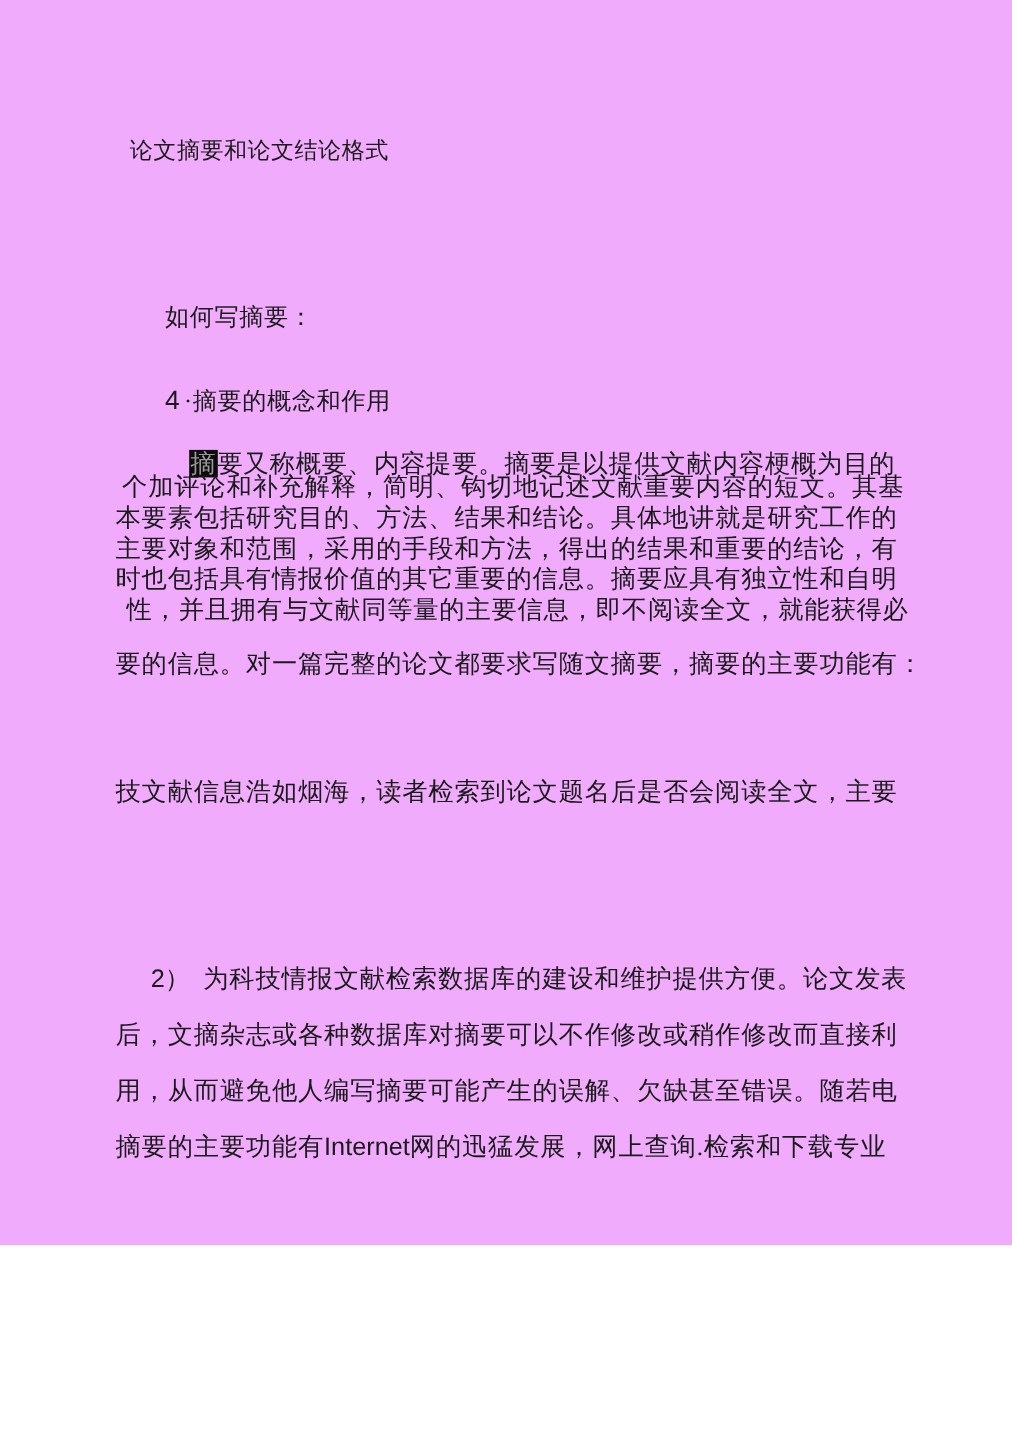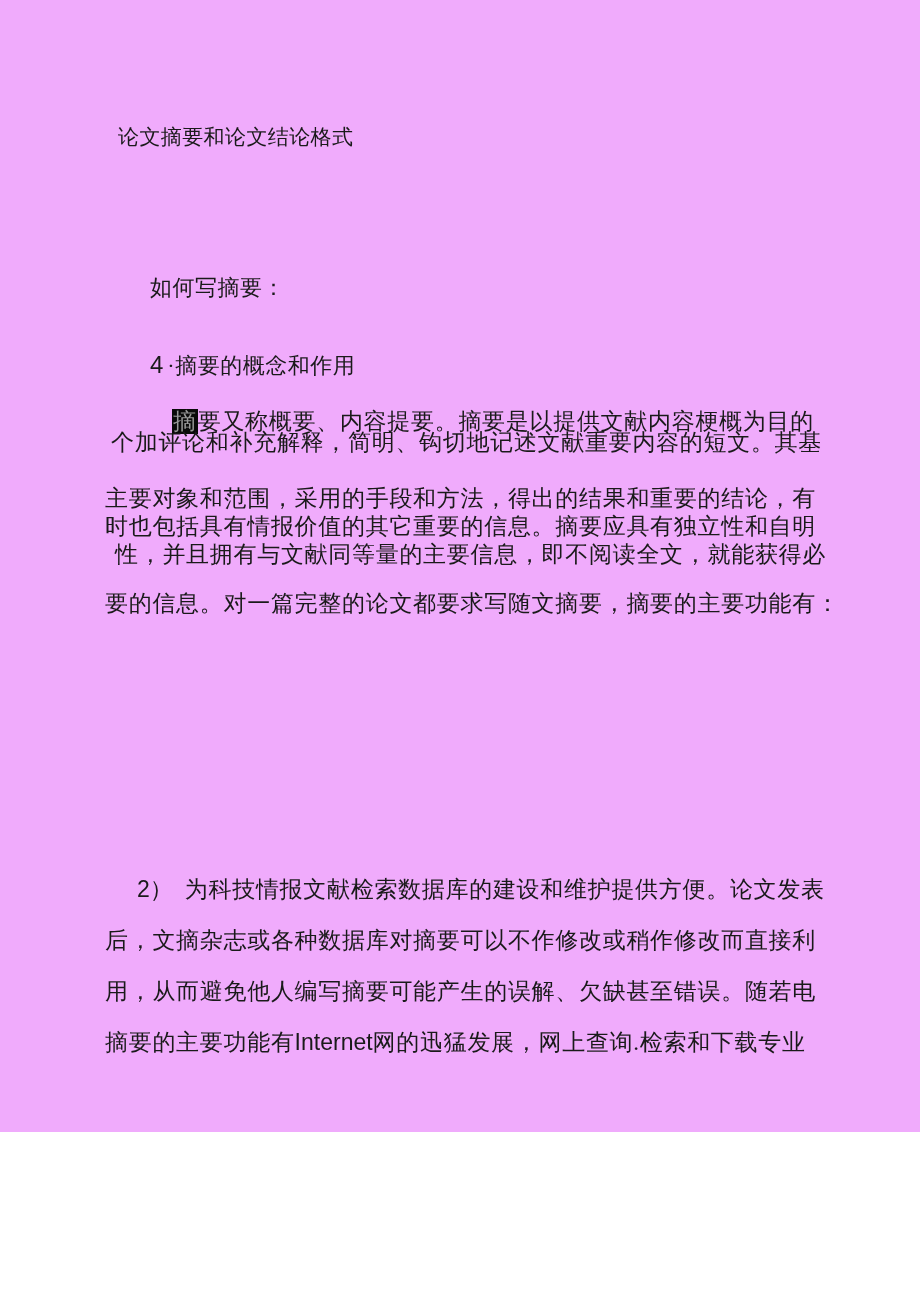--- a/index.html
+++ b/index.html
@@ -41,26 +41,28 @@
   <div class="line heading-line" style="left:150px; top:276px;">如何写摘要：</div>
 
   <div class="line heading-line" style="left:150px; top:332px;margin-top:20px;">
     <span class="sans subhead-num">4</span><span>·摘要的概念和作用</span>
   </div>
 
   <div class="line" style="left:172px; top:409px;">
     <span class="highlight-char">摘</span><span>要又称概要、内容提要。摘要是以提供文献内容梗概为目的</span>
   </div>
   <div class="line" style="left:111px; top:430px;">个加评论和补充解释，简明、钩切地记述文献重要内容的短文。其基</div>
+  <div class="line" style="left:105px; top:458px;">本要素包括研究目的、方法、结果和结论。具体地讲就是研究工作的</div>
   <div class="line" style="left:105px; top:486px;">主要对象和范围，采用的手段和方法，得出的结果和重要的结论，有</div>
   <div class="line" style="left:105px; top:514px;">时也包括具有情报价值的其它重要的信息。摘要应具有独立性和自明</div>
   <div class="line" style="left:115px; top:542px;">性，并且拥有与文献同等量的主要信息，即不阅读全文，就能获得必</div>
 
   <div class="line" style="left:105px; top:591px;">要的信息。对一篇完整的论文都要求写随文摘要，摘要的主要功能有：</div>
 
+  <div class="line" style="left:105px; top:707px;">技文献信息浩如烟海，读者检索到论文题名后是否会阅读全文，主要</div>
 
   <div class="line" style="left:137px; top:877px;">
     <span class="sans marker">2）</span><span>为科技情报文献检索数据库的建设和维护提供方便。论文发表</span>
   </div>
   <div class="line" style="left:105px; top:928px;">后，文摘杂志或各种数据库对摘要可以不作修改或稍作修改而直接利</div>
   <div class="line" style="left:105px; top:979px;">用，从而避免他人编写摘要可能产生的误解、欠缺甚至错误。随若电</div>
   <div class="line" style="left:105px; top:1030px;">
     <span>摘要的主要功能有</span><span class="sans">Internet</span><span>网的迅猛发展，网上查询.检索和下载专业</span>
   </div>
 

